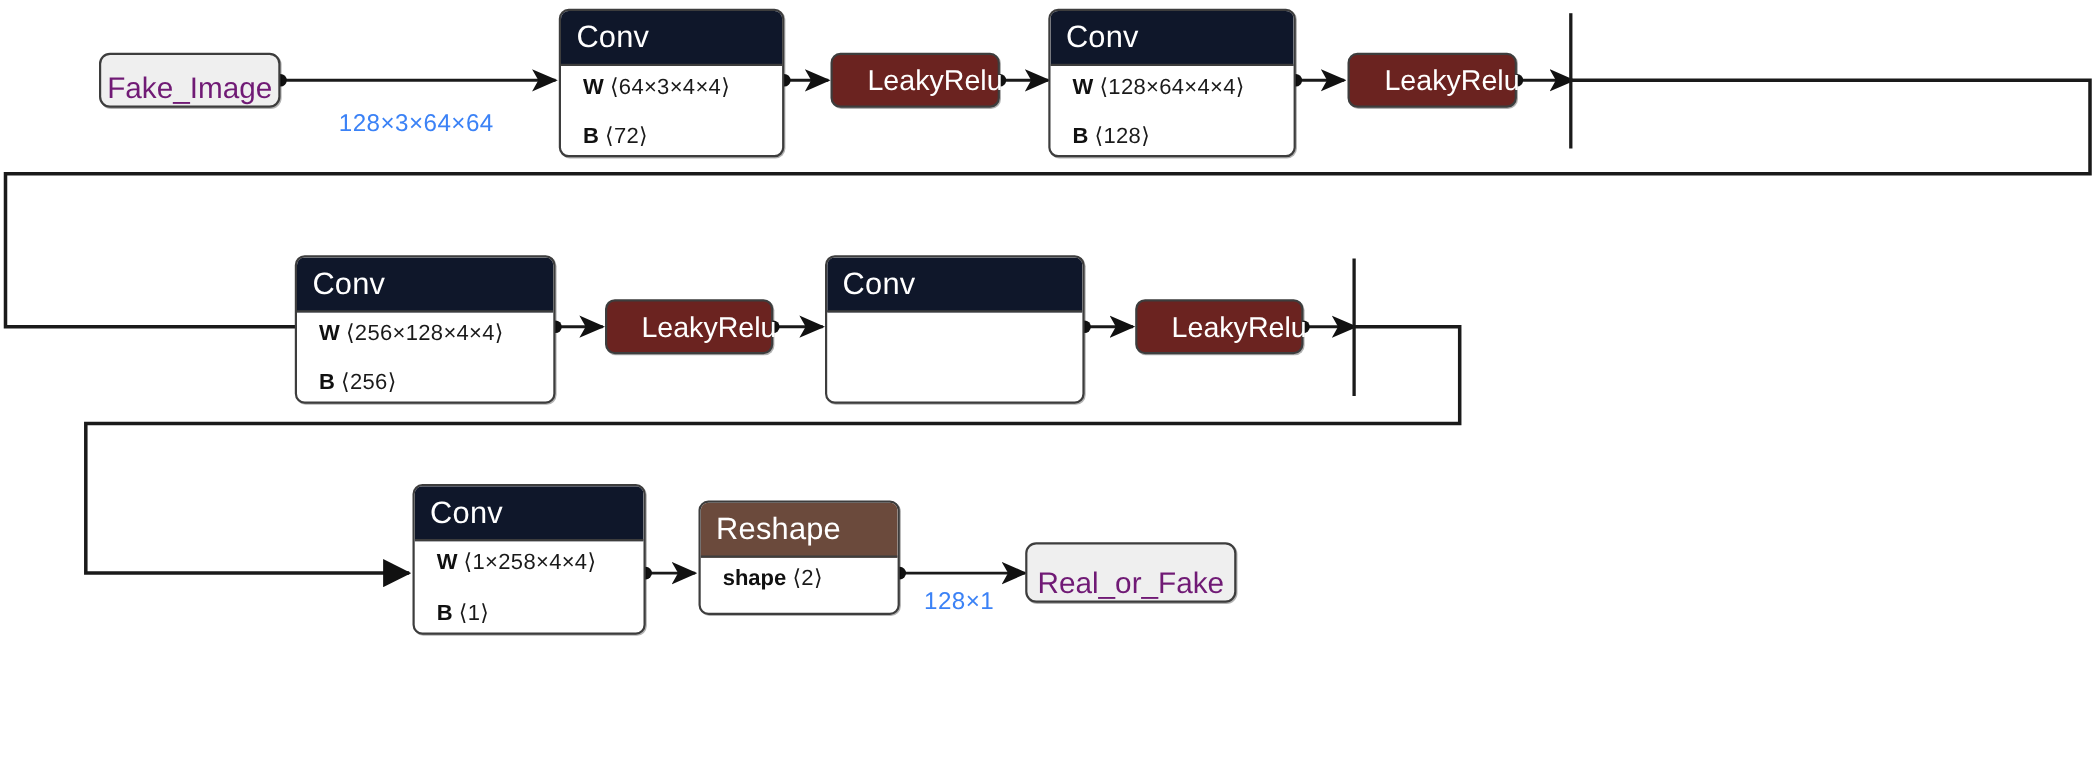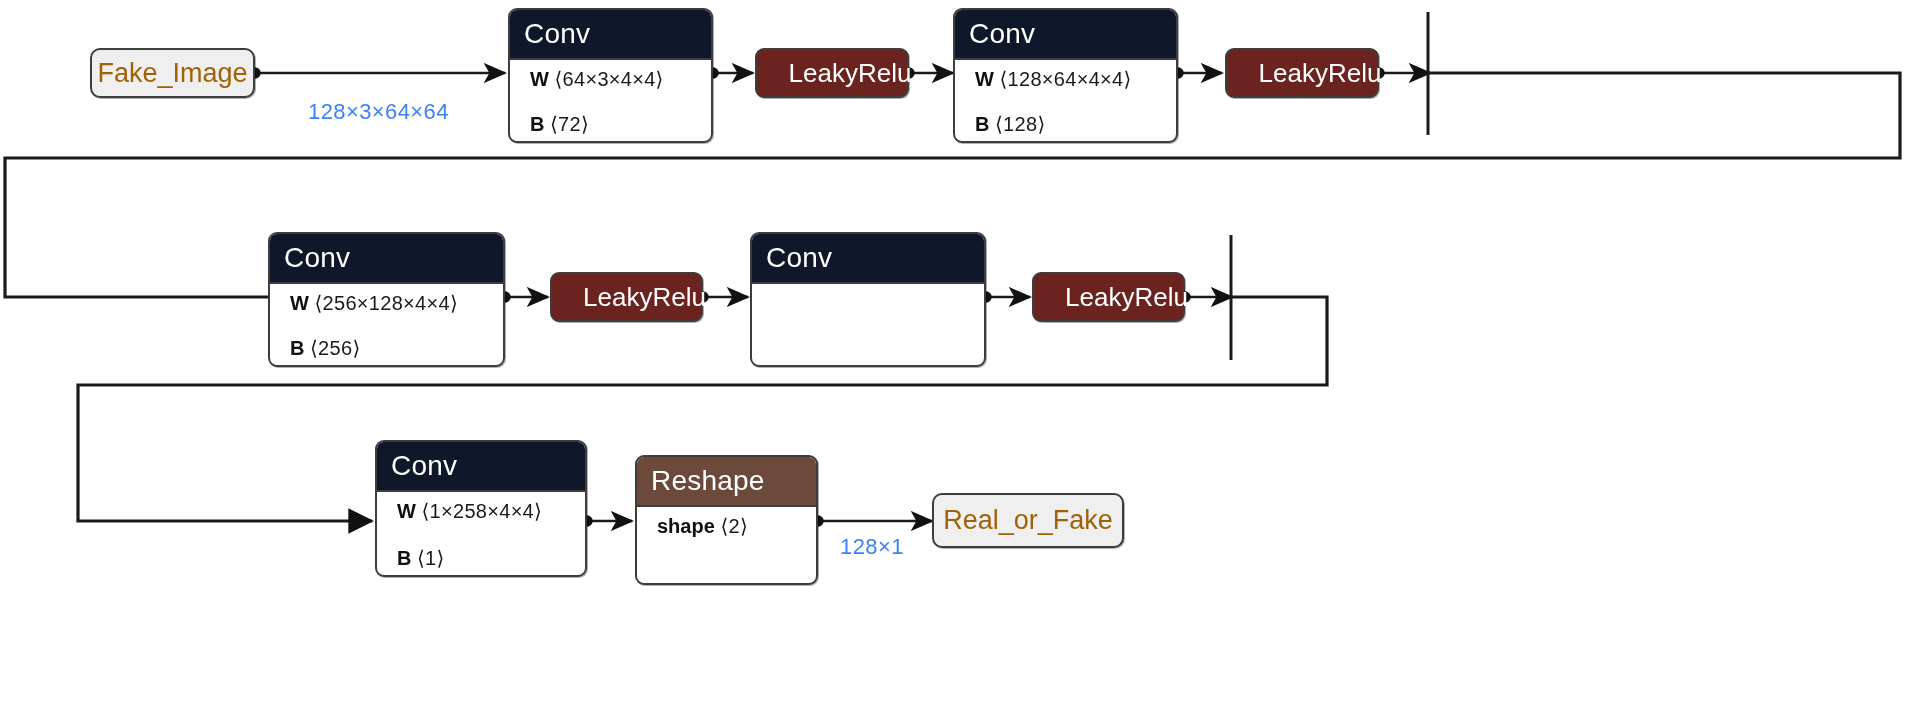--- a/index.html
+++ b/index.html
@@ -94,24 +94,24 @@
   }
 
   
   .io-node {
     position: absolute;
     box-sizing: border-box;
     background: #efefef;
     border: 2px solid #3d3d3d;
     border-radius: 10px;
     box-shadow: 1px 1px 0 rgba(0,0,0,0.30);
-    color: #a16207;
+    color: #701a75;
     font-size: 27px;
     display: flex;
-    align-items: center;
+    align-items: flex-end;
     justify-content: center;
     white-space: nowrap;
   }
 
   
   .edge-label {
     position: absolute;
     font-size: 22px;
     color: #3b82f6;
     white-space: nowrap;
@@ -237,21 +237,21 @@
         <span class="param-key">W</span>
         <span class="param-val">⟨1×258×4×4⟩</span>
       </div>
       <div class="param-row">
         <span class="param-key">B</span>
         <span class="param-val">⟨1⟩</span>
       </div>
     </div>
   </div>
 
-  <div class="layer-node" style="left:635px; top:455px; width:183px; height:130px;">
+  <div class="layer-node" style="left:635px; top:455px; width:183px; height:104px;">
     <div class="layer-header reshape">Reshape</div>
     <div class="layer-body">
       <div class="param-row">
         <span class="param-key">shape</span>
         <span class="param-val">⟨2⟩</span>
       </div>
     </div>
   </div>
 
   <div class="edge-label" style="left:840px; top:534px;">128×1</div>

